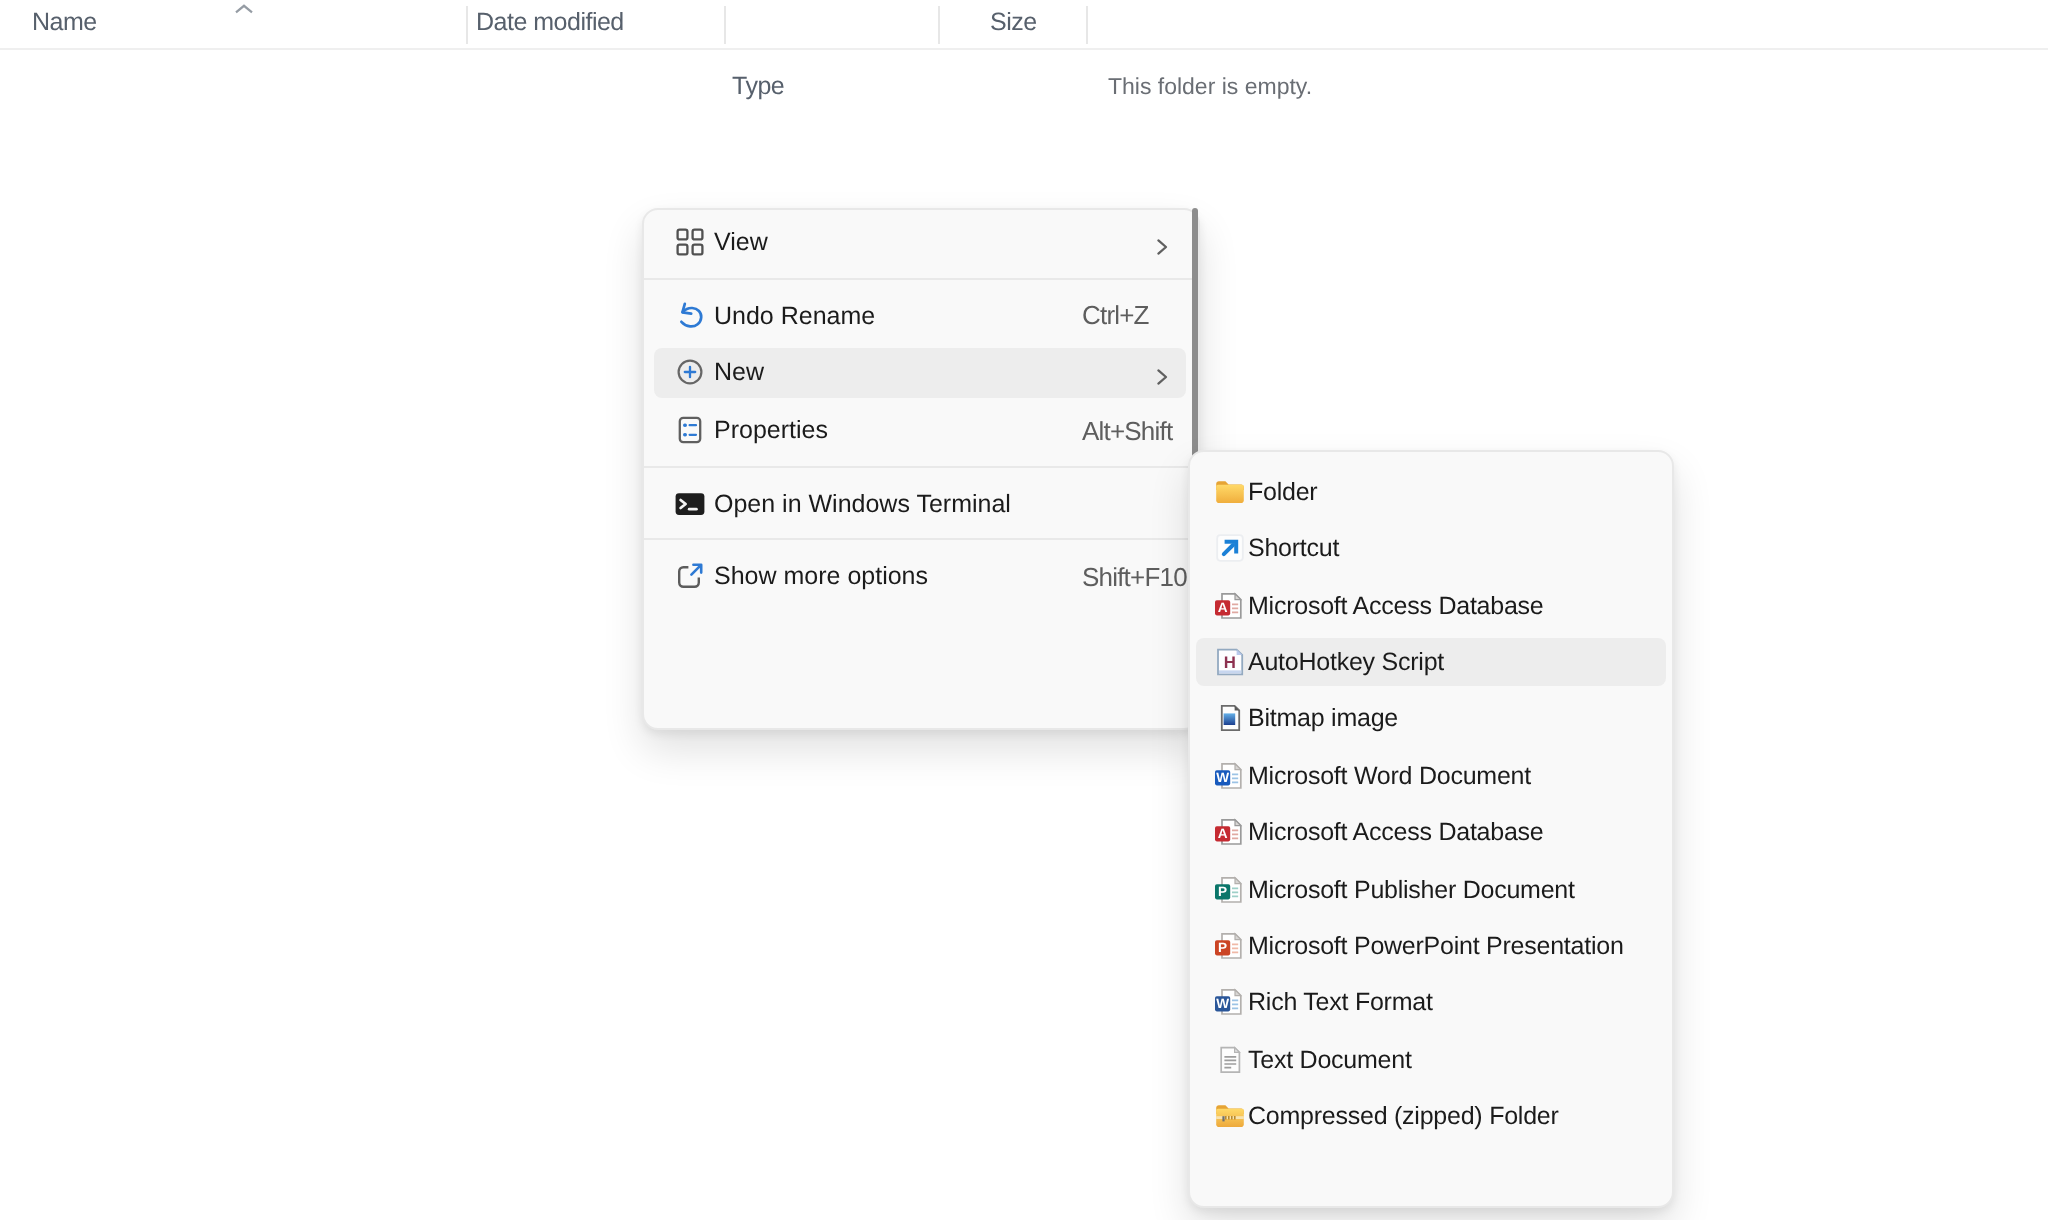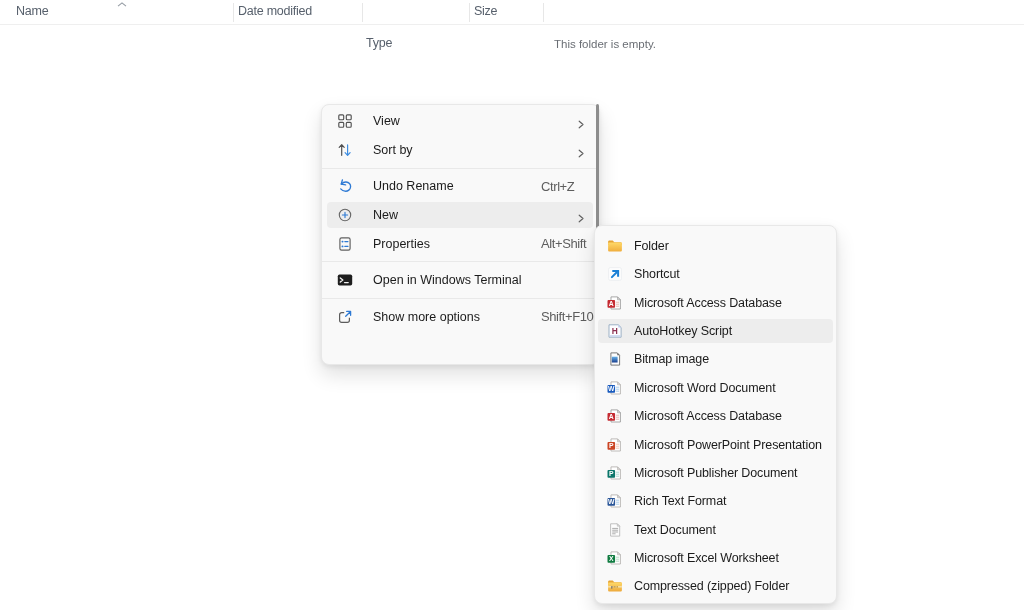--- a/index.html
+++ b/index.html
@@ -14,43 +14,43 @@
   .empty { position:absolute; top:37.5px; left:0; width:1210px; text-align:center;
     font-size:11.5px; color:#6a6e74; }
   
   .menu { position:absolute; background:#f9f9f9; border:1px solid #e8e8e8;
     border-radius:8px; box-shadow:0 10px 20px rgba(0,0,0,.12), 0 2px 5px rgba(0,0,0,.07); }
   #mainmenu { left:321px; top:103.5px; width:278.5px; height:261px; padding-top:2.5px; z-index:1; }
   #submenu  { left:593.5px; top:224.6px; width:243px; height:379.6px; padding-top:6px; z-index:2; }
   .row { position:relative; display:flex; align-items:center; height:28.6px; padding-left:15px; }
   #submenu .row { height:28.4px; padding-left:12.5px; }
   .row .ic { width:16px; height:16px; flex:none; position:relative; z-index:1; }
-  .row .lbl { margin-left:20px; font-size:12.5px; color:#1b1b1b; letter-spacing:0;
+  .row .lbl { margin-left:4px; font-size:12.5px; color:#1b1b1b; letter-spacing:0;
     position:relative; z-index:1; white-space:nowrap; }
-  #submenu .row .lbl { margin-left:11px; letter-spacing:-0.12px; }
+  #submenu .row .lbl { margin-left:1px; letter-spacing:-0.12px; }
   .row .sc { position:absolute; left:219px; font-size:13px; color:#5e5e5e;
     letter-spacing:-0.4px; z-index:1; }
   .row .chev { position:absolute; left:255px; top:50%; margin-top:-5px; z-index:1; }
   .row.hl::before { content:""; position:absolute; left:4.5px; right:5.5px; top:1.7px;
     bottom:1.7px; background:#ededed; border-radius:4px; }
   #submenu .row.hl::before { left:3px; right:3px; top:2px; bottom:2px; }
   .msep { height:1px; background:#e9e9e9; margin:3.5px 0; }
   .thumb { position:absolute; left:274px; top:-0.5px; width:2.5px; height:128px;
     background:#8d8d8d; border-radius:2px; }
 </style>
 </head>
 <body>
 <div class="colhead">
   <span class="ch" style="left:16px;">Name</span>
   <svg class="caret" width="10" height="7" viewBox="0 0 10 7">
       <path d="M1 5.2 L5 1.9 L9 5.2" fill="none" stroke="#959ca4" stroke-width="1.1"></path>
     </svg>
   <span class="ch" style="left:238px;">Date modified</span>
   <span class="ch" style="left:366px;margin-top:32px;">Type</span>
-  <span class="ch" style="left:474px;">Size</span>
+  <span class="ch" style="left:495px;">Size</span>
   <div class="vsep" style="left:233px;"></div>
   <div class="vsep" style="left:362px;"></div>
   <div class="vsep" style="left:469px;"></div>
   <div class="vsep" style="left:543px;"></div>
   <div class="hline"></div>
 </div>
 <div class="empty">This folder is empty.</div>
 
 <div class="menu" id="mainmenu">
   <div class="row">
@@ -60,34 +60,20 @@
             <rect x="9.3" y="1.8" width="4.9" height="4.9" rx="1"></rect>
             <rect x="1.8" y="9.3" width="4.9" height="4.9" rx="1"></rect>
             <rect x="9.3" y="9.3" width="4.9" height="4.9" rx="1"></rect>
           </g>
         </svg></span>
       <span class="lbl">View</span>
       <span class="chev"><svg width="8" height="11" viewBox="0 0 8 11">
           <path d="M2.2 2.2 L6 5.5 L2.2 8.8" fill="none" stroke="#606060" stroke-width="1.15" stroke-linecap="round" stroke-linejoin="round"></path>
         </svg></span>
     </div>
-  <div class="row">
-      <span class="ic"><svg width="16" height="16" viewBox="0 0 16 16" fill="none">
-          <g stroke="#515151" stroke-width="1.2" stroke-linecap="round" stroke-linejoin="round">
-            <path d="M4.7 13.3 V2.9 M2.2 5.4 L4.7 2.7 L7.2 5.4"></path>
-          </g>
-          <g stroke="#3d8ce0" stroke-width="1.2" stroke-linecap="round" stroke-linejoin="round">
-            <path d="M10.6 2.9 V13.1 M8.1 10.6 L10.6 13.3 L13.1 10.6"></path>
-          </g>
-        </svg></span>
-      <span class="lbl">Sort by</span>
-      <span class="chev"><svg width="8" height="11" viewBox="0 0 8 11">
-          <path d="M2.2 2.2 L6 5.5 L2.2 8.8" fill="none" stroke="#606060" stroke-width="1.15" stroke-linecap="round" stroke-linejoin="round"></path>
-        </svg></span>
-    </div>
   <div class="msep"></div>
   <div class="row">
       <span class="ic"><svg width="16" height="16" viewBox="0 0 16 16" fill="none">
           <g stroke="#2e7ad4" stroke-width="1.35" stroke-linecap="round" stroke-linejoin="round">
             <path d="M5.4 1.9 L4.2 6.2 L8.6 6.8"></path>
             <path d="M4.4 6.0 C5.7 4.6 7.4 3.9 9.1 4.0 C11.9 4.2 13.8 6.2 13.6 8.7 C13.4 11.5 10.9 13.5 8.0 13.2 C6.3 13.0 4.8 12.1 3.7 10.9"></path>
           </g>
         </svg></span>
       <span class="lbl">Undo Rename</span>
       <span class="sc">Ctrl+Z</span>
@@ -214,39 +200,39 @@
           </g>
           <rect x="0.5" y="5.1" width="7.6" height="7.6" rx="0.9" fill="#c52b32"></rect>
           <text x="4.32" y="11.2" font-size="6.8" font-weight="bold" fill="#ffffff" text-anchor="middle" font-family="Liberation Sans, sans-serif">A</text>
         </svg></span>
       <span class="lbl">Microsoft Access Database</span>
     </div>
   <div class="row">
       <span class="ic"><svg width="16" height="16" viewBox="0 0 16 16">
           <path d="M4.0 1.9 H10.5 L13.4 4.8 V14 H4.0 Z" fill="#ffffff" stroke="#b3b0ad" stroke-width="0.85"></path>
           <path d="M10.5 1.9 L13.4 4.8 H10.5 Z" fill="#d9d7d5" stroke="#b3b0ad" stroke-width="0.6"></path>
+          <g stroke="#9ed0c8" stroke-width="0.85">
+            <path d="M9.0 7.2 H12.1 M9.0 9.2 H12.1 M9.0 11.2 H12.1"></path>
+          </g>
+          <rect x="0.5" y="5.1" width="7.6" height="7.6" rx="0.9" fill="#0b766a"></rect>
+          <text x="4.32" y="11.2" font-size="6.8" font-weight="bold" fill="#ffffff" text-anchor="middle" font-family="Liberation Sans, sans-serif">P</text>
+        </svg></span>
+      <span class="lbl">Microsoft Publisher Document</span>
+    </div>
+  <div class="row">
+      <span class="ic"><svg width="16" height="16" viewBox="0 0 16 16">
+          <path d="M4.0 1.9 H10.5 L13.4 4.8 V14 H4.0 Z" fill="#ffffff" stroke="#b3b0ad" stroke-width="0.85"></path>
+          <path d="M10.5 1.9 L13.4 4.8 H10.5 Z" fill="#d9d7d5" stroke="#b3b0ad" stroke-width="0.6"></path>
           <g stroke="#f0b9a7" stroke-width="0.85">
             <path d="M9.0 7.2 H12.1 M9.0 9.2 H12.1 M9.0 11.2 H12.1"></path>
           </g>
           <rect x="0.5" y="5.1" width="7.6" height="7.6" rx="0.9" fill="#cb4424"></rect>
           <text x="4.32" y="11.2" font-size="6.8" font-weight="bold" fill="#ffffff" text-anchor="middle" font-family="Liberation Sans, sans-serif">P</text>
         </svg></span>
       <span class="lbl">Microsoft PowerPoint Presentation</span>
-    </div>
-  <div class="row">
-      <span class="ic"><svg width="16" height="16" viewBox="0 0 16 16">
-          <path d="M4.0 1.9 H10.5 L13.4 4.8 V14 H4.0 Z" fill="#ffffff" stroke="#b3b0ad" stroke-width="0.85"></path>
-          <path d="M10.5 1.9 L13.4 4.8 H10.5 Z" fill="#d9d7d5" stroke="#b3b0ad" stroke-width="0.6"></path>
-          <g stroke="#9ed0c8" stroke-width="0.85">
-            <path d="M9.0 7.2 H12.1 M9.0 9.2 H12.1 M9.0 11.2 H12.1"></path>
-          </g>
-          <rect x="0.5" y="5.1" width="7.6" height="7.6" rx="0.9" fill="#0b766a"></rect>
-          <text x="4.32" y="11.2" font-size="6.8" font-weight="bold" fill="#ffffff" text-anchor="middle" font-family="Liberation Sans, sans-serif">P</text>
-        </svg></span>
-      <span class="lbl">Microsoft Publisher Document</span>
     </div>
   <div class="row">
       <span class="ic"><svg width="16" height="16" viewBox="0 0 16 16">
           <path d="M4.0 1.9 H10.5 L13.4 4.8 V14 H4.0 Z" fill="#ffffff" stroke="#b3b0ad" stroke-width="0.85"></path>
           <path d="M10.5 1.9 L13.4 4.8 H10.5 Z" fill="#d9d7d5" stroke="#b3b0ad" stroke-width="0.6"></path>
           <g stroke="#9cc3e5" stroke-width="0.85">
             <path d="M9.0 7.2 H12.1 M9.0 9.2 H12.1 M9.0 11.2 H12.1"></path>
           </g>
           <rect x="0.5" y="5.1" width="7.6" height="7.6" rx="0.9" fill="#2a5699"></rect>
           <text x="4.32" y="11.2" font-size="6.8" font-weight="bold" fill="#ffffff" text-anchor="middle" font-family="Liberation Sans, sans-serif">W</text>
@@ -255,32 +241,20 @@
     </div>
   <div class="row">
       <span class="ic"><svg width="16" height="16" viewBox="0 0 16 16">
           <path d="M3.6 1.8 H10.3 L12.7 4.2 V14.1 H3.6 Z" fill="#fdfdfd" stroke="#b5b5b5" stroke-width="0.85"></path>
           <path d="M10.3 1.8 L12.7 4.2 H10.3 Z" fill="#e3e3e3" stroke="#b5b5b5" stroke-width="0.6"></path>
           <g stroke="#9d9d9d" stroke-width="0.85">
             <path d="M5.2 6.4 H11.1 M5.2 8.2 H11.1 M5.2 10 H11.1 M5.2 11.8 H8.6"></path>
           </g>
         </svg></span>
       <span class="lbl">Text Document</span>
-    </div>
-  <div class="row">
-      <span class="ic"><svg width="16" height="16" viewBox="0 0 16 16">
-          <path d="M4.0 1.9 H10.5 L13.4 4.8 V14 H4.0 Z" fill="#ffffff" stroke="#b3b0ad" stroke-width="0.85"></path>
-          <path d="M10.5 1.9 L13.4 4.8 H10.5 Z" fill="#d9d7d5" stroke="#b3b0ad" stroke-width="0.6"></path>
-          <g stroke="#a8d5b9" stroke-width="0.85">
-            <path d="M9.0 7.2 H12.1 M9.0 9.2 H12.1 M9.0 11.2 H12.1"></path>
-          </g>
-          <rect x="0.5" y="5.1" width="7.6" height="7.6" rx="0.9" fill="#107c41"></rect>
-          <text x="4.32" y="11.2" font-size="6.8" font-weight="bold" fill="#ffffff" text-anchor="middle" font-family="Liberation Sans, sans-serif">X</text>
-        </svg></span>
-      <span class="lbl">Microsoft Excel Worksheet</span>
     </div>
   <div class="row">
       <span class="ic"><svg width="16" height="16" viewBox="0 0 16 16">
           <defs>
             <linearGradient id="zg1" x1="0" y1="0" x2="0" y2="1">
               <stop offset="0" stop-color="#ffd968"></stop>
               <stop offset="1" stop-color="#eda93c"></stop>
             </linearGradient>
           </defs>
           <path d="M1.1 3.9 C1.1 3.2 1.7 2.6 2.4 2.6 H5.7 L7.3 4.3 H13.6 C14.3 4.3 14.9 4.9 14.9 5.6 V7 H1.1 Z" fill="#e6a435"></path>

